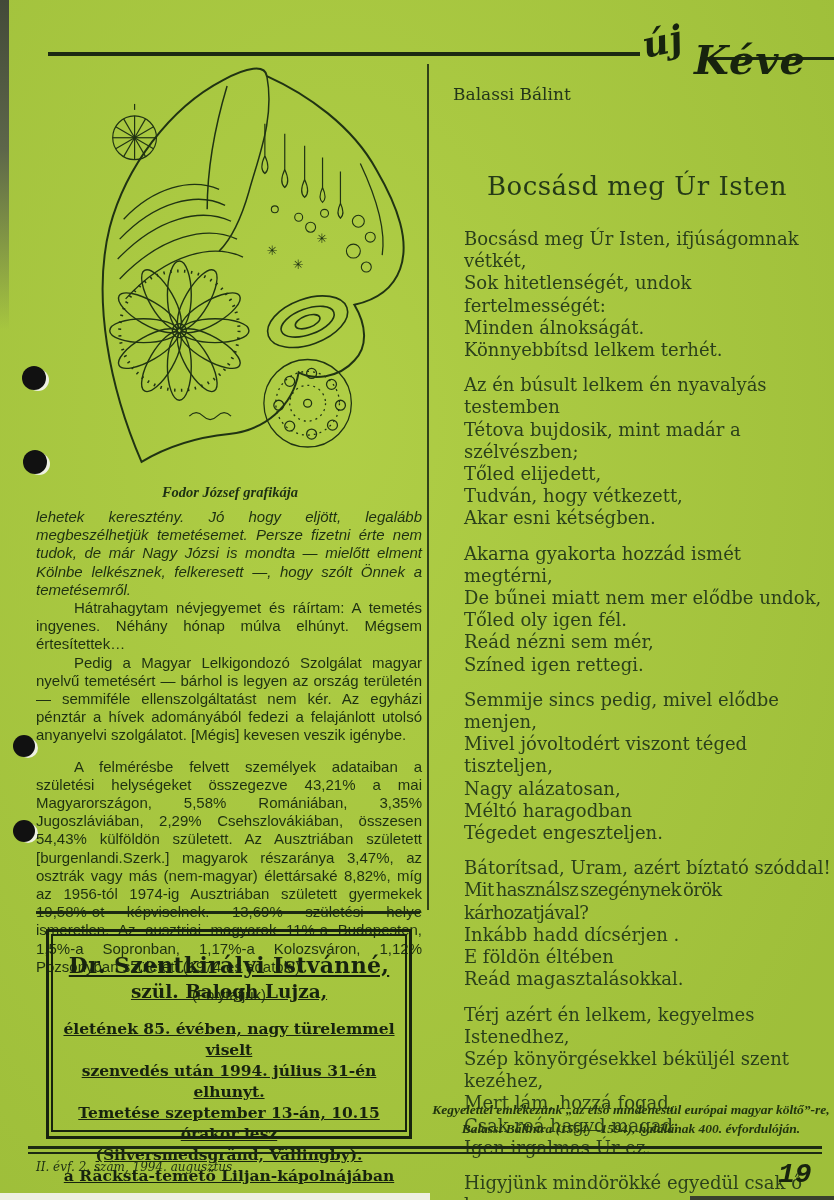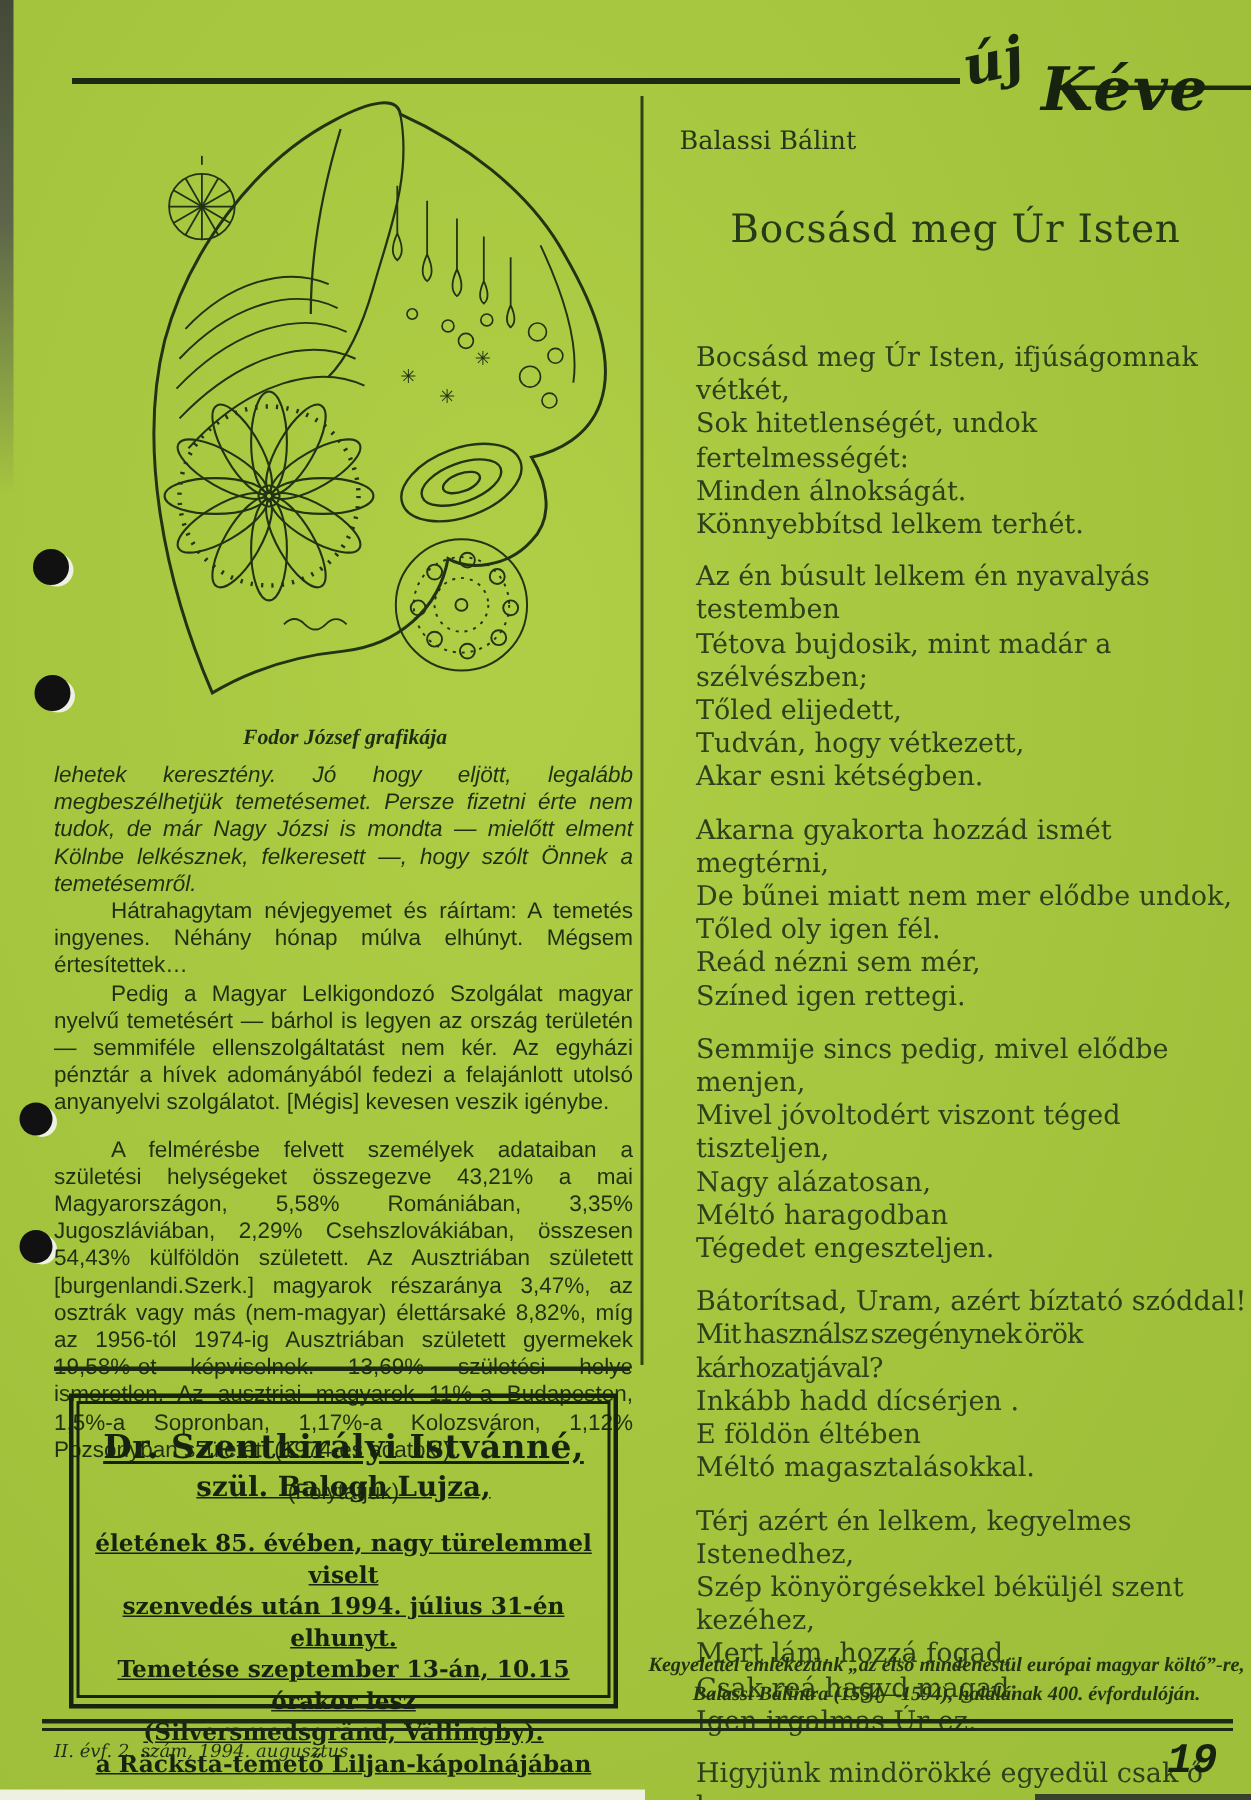--- a/index.html
+++ b/index.html
@@ -202,21 +202,21 @@
       <div class="obit-body">
         <div>életének 85. évében, nagy türelemmel viselt</div>
         <div>szenvedés után 1994. július 31-én elhunyt.</div>
         <div>Temetése szeptember 13-án, 10.15 órakor lesz</div>
         <div>(Silversmedsgränd, Vällingby).</div>
         <div>a Räcksta-temető Liljan-kápolnájában</div>
       </div>
     </div>
   </div>
 
-  <div class="abs poem-title" style="left:440px;top:138px;">Bocsásd meg Úr Isten</div>
+  <div class="abs poem-title" style="left:440px;top:171px;">Bocsásd meg Úr Isten</div>
 
   <div class="abs poem" style="left:464px;top:228px;">
     <div class="stanza">
       <div>Bocsásd meg Úr Isten, ifjúságomnak vétkét,</div>
       <div>Sok hitetlenségét, undok fertelmességét:</div>
       <div>Minden álnokságát.</div>
       <div>Könnyebbítsd lelkem terhét.</div>
     </div>
     <div class="stanza">
       <div>Az én búsult lelkem én nyavalyás testemben</div>
@@ -237,21 +237,21 @@
       <div>Mivel jóvoltodért viszont téged tiszteljen,</div>
       <div>Nagy alázatosan,</div>
       <div>Méltó haragodban</div>
       <div>Tégedet engeszteljen.</div>
     </div>
     <div class="stanza">
       <div>Bátorítsad, Uram, azért bíztató szóddal!</div>
       <div class="tight">Mit használsz szegénynek örök kárhozatjával?</div>
       <div>Inkább hadd dícsérjen  .</div>
       <div>E földön éltében</div>
-      <div>Méltó magasztalásokkal.</div>
+      <div>Reád magasztalásokkal.</div>
     </div>
     <div class="stanza">
       <div>Térj azért én lelkem, kegyelmes Istenedhez,</div>
       <div>Szép könyörgésekkel béküljél szent kezéhez,</div>
       <div>Mert lám, hozzá fogad,</div>
       <div>Csak reá hagyd magad:</div>
       <div>Igen irgalmas Úr ez.</div>
     </div>
     <div class="stanza">
       <div>Higyjünk mindörökké egyedül csak ő benne,</div>

